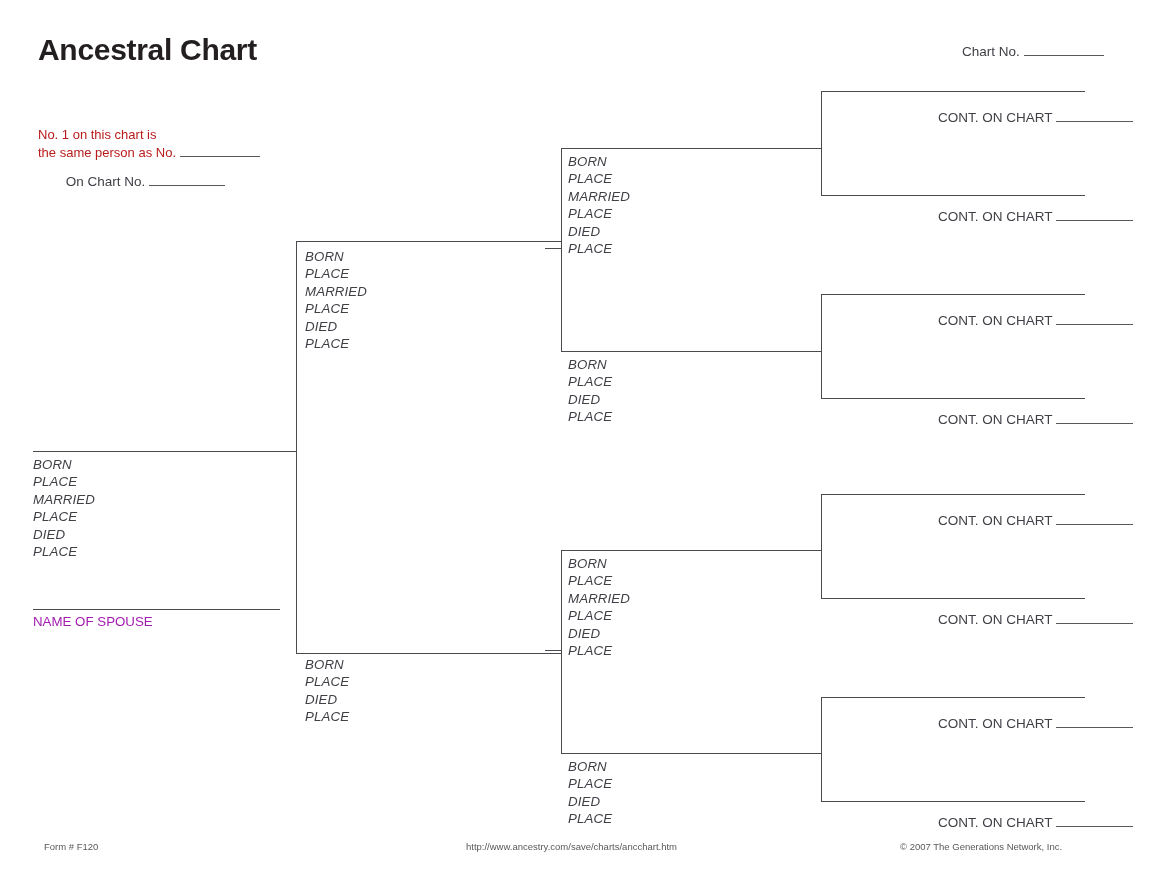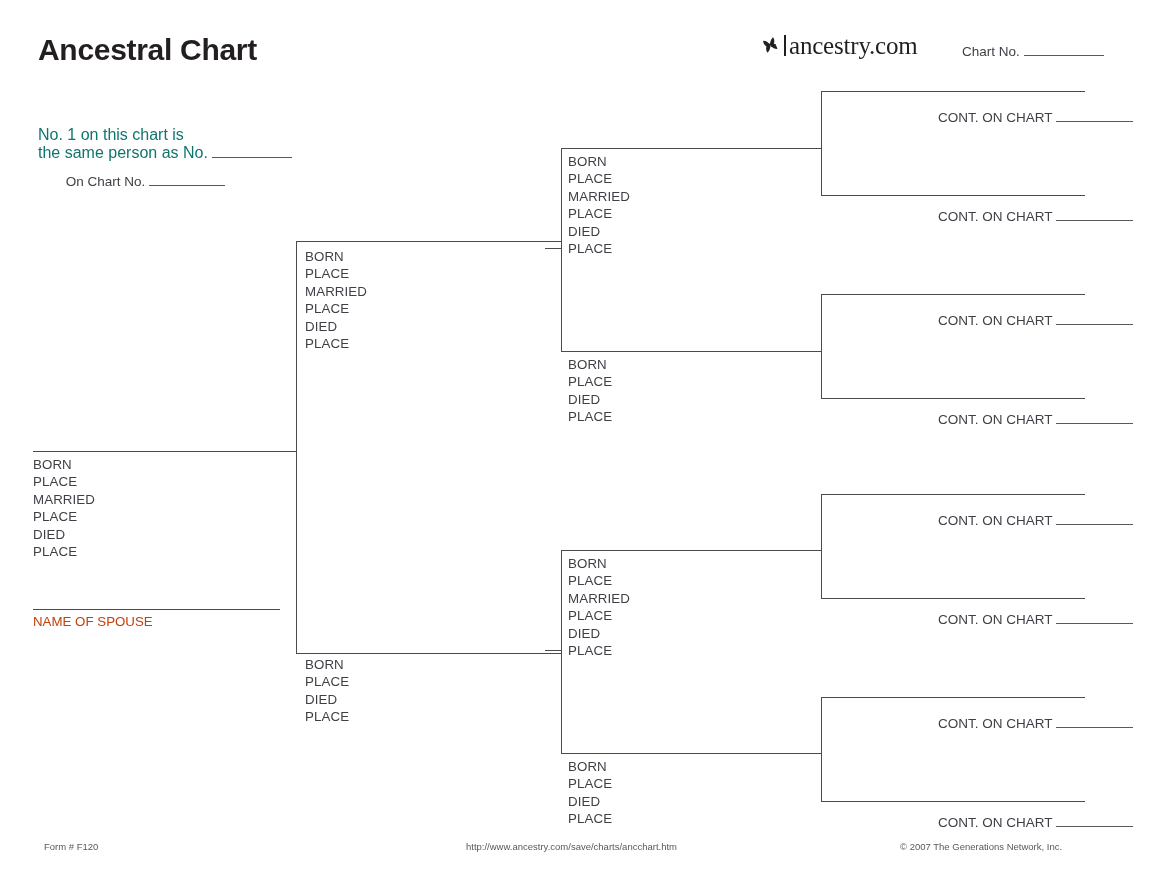--- a/index.html
+++ b/index.html
@@ -68,23 +68,23 @@
     font-size: 13.5px;
     color: #3f3f46;
     white-space: nowrap;
   }
 
   
   #same-person {
     position: absolute;
     left: 38px;
     top: 126px;
-    font-size: 16px;
+    font-size: 13px;
     line-height: 18px;
-    color: #0f766e;
+    color: #b91c1c;
     white-space: nowrap;
   }
   #on-chart-no {
     position: absolute;
     left: 38px;
     top: 174px;
     width: 215px;
     text-align: center;
     font-size: 13.5px;
     color: #3f3f46;
@@ -110,27 +110,28 @@
     width: 0;
     border-left: 1px solid #4a4a4f;
   }
 
   .fields {
     position: absolute;
     font-size: 13.3px;
     line-height: 17.4px;
     color: #3f3f46;
     white-space: nowrap;
+    font-style: italic;
   }
   .fields div { letter-spacing: 0.1px; }
 
   .label-line {
     position: absolute;
     font-size: 13.3px;
-    color: #c2410c;
+    color: #a21caf;
     white-space: nowrap;
     text-align: center;
   }
 
   .cont-chart {
     position: absolute;
     font-size: 13.5px;
     color: #3f3f46;
     white-space: nowrap;
   }
@@ -147,35 +148,20 @@
   #footer-url  { left: 466px; }
   #footer-copy { left: 900px; text-align: right; }
 </style>
 </head>
 <body>
 
 <div id="page">
 
   <div id="title">Ancestral Chart</div>
 
-  <div id="logo">
-    <span class="leaf-mark">
-      <svg viewBox="0 0 26 24" width="26" height="24" aria-hidden="true">
-        <g fill="#231f20">
-          <path d="M13.2 11.9c-1.9-2.6-4.4-4.2-7.1-4.1 .1 2.7 1.8 5.1 4.5 6.2 .9 .4 1.8 .6 2.6 .6z"></path>
-          <path d="M13.2 11.9c-.2-3.2 .8-6 2.9-7.6 1.6 2.2 1.7 5.2 .2 7.6-.5 .8-1.2 1.5-1.9 2z"></path>
-          <path d="M13.2 12.1c.3 3.2-.7 6-2.8 7.6-1.6-2.2-1.8-5.2-.3-7.6 .5-.8 1.2-1.5 1.9-2z"></path>
-          <path d="M13.2 12.1c2 2.6 4.6 4.1 7.2 3.9-.2-2.7-2-5.1-4.7-6.1-.9-.3-1.8-.5-2.6-.5z"></path>
-          <path d="M14 12c1.8-.6 3.4-1 5-1.1l0 .9c-1.5 .1-3 .4-4.6 1z"></path>
-        </g>
-      </svg>
-    </span>
-    <span class="logo-bar"></span>
-    <span class="logo-word">ancestry.com</span>
-  </div>
 
   <div id="chart-no">
     <span>Chart No.</span>
     <span class="blank w80"></span>
   </div>
 
   <div id="same-person">
     <div>No. 1 on this chart is</div>
     <div>
       <span>the same person as No.</span>

